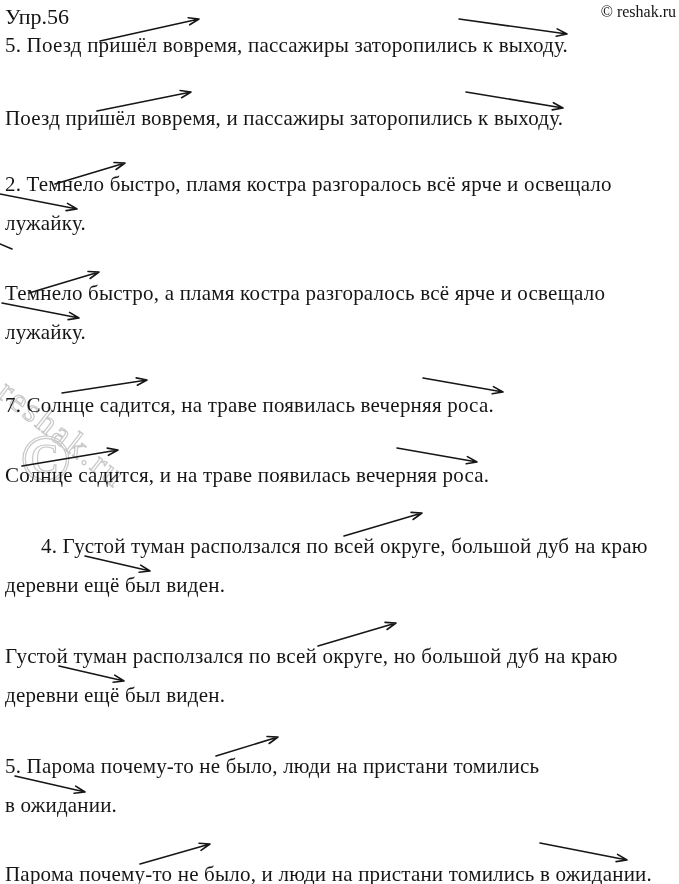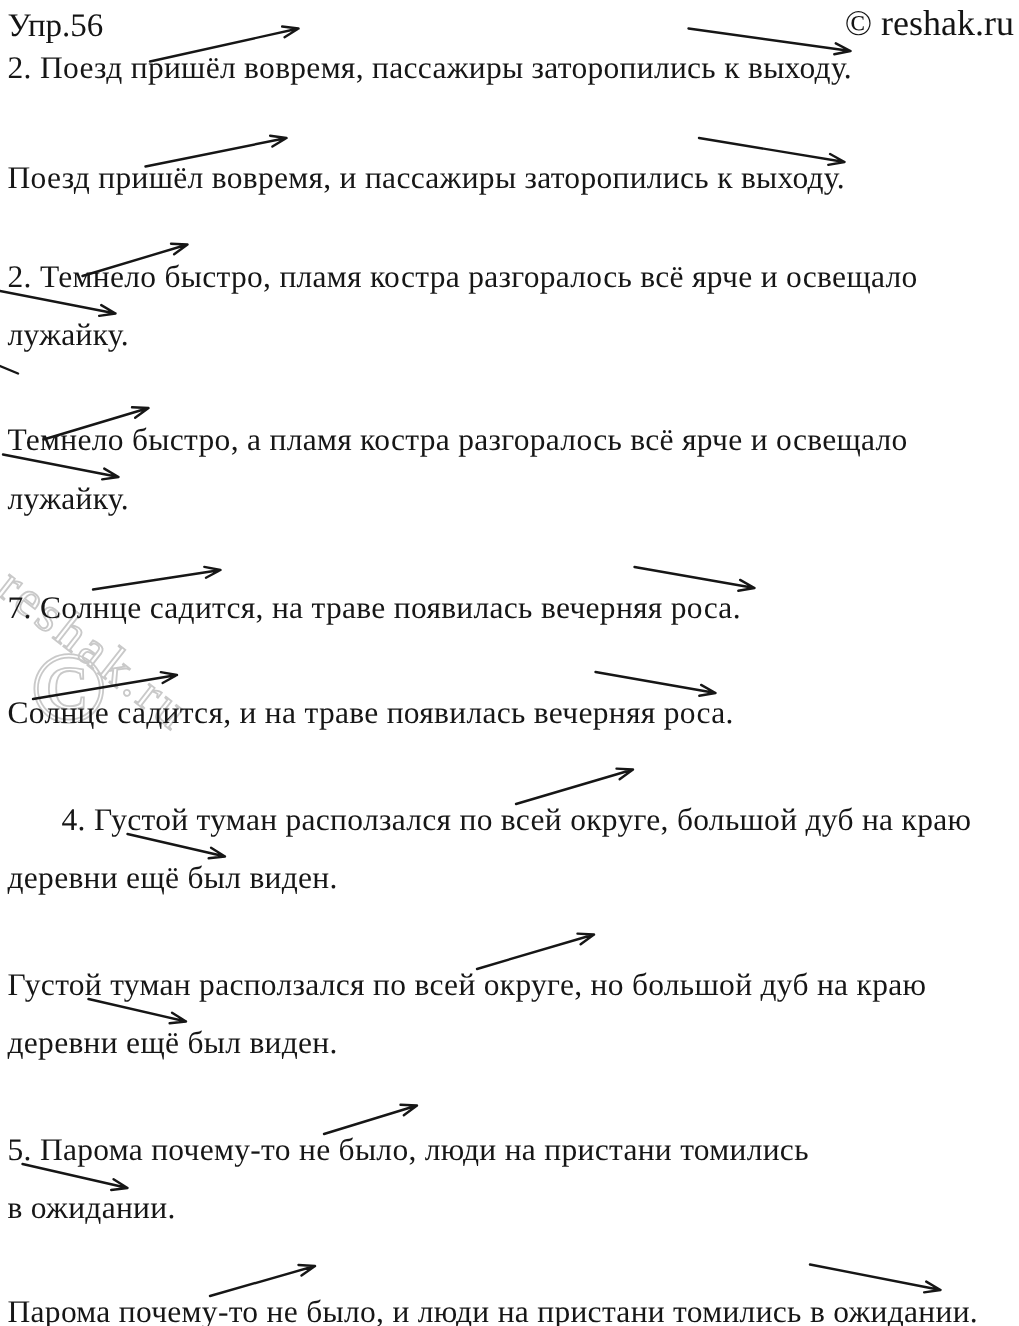--- a/index.html
+++ b/index.html
@@ -8,21 +8,21 @@
     background:#ffffff;
     font-family:"Liberation Serif","DejaVu Serif",serif;
   }
   #page{position:absolute;inset:0;}
   .hdr-left{
     position:absolute;left:5px;top:4px;
     font-size:22px;font-weight:normal;color:#141414;white-space:nowrap;
   }
   .hdr-right{
     position:absolute;right:3px;top:3px;
-    font-size:24px;color:#141414;white-space:nowrap;
+    font-size:16px;color:#141414;white-space:nowrap;
   }
   .line{
     position:absolute;white-space:nowrap;
     font-size:21px;line-height:26px;color:#161616;
     letter-spacing:0.2px;
   }
   #arrows{position:absolute;left:0;top:0;pointer-events:none;}
   #watermark{position:absolute;left:0;top:0;width:0;height:0;pointer-events:none;}
   .wm-text{
     position:absolute;left:14px;top:372px;
@@ -44,21 +44,21 @@
 
   <div id="watermark">
     <span class="wm-c">©</span>
     <span class="wm-text">reshak.ru</span>
   </div>
 
   <div class="hdr-left">Упр.56</div>
   <div class="hdr-right">© reshak.ru</div>
 
   <div id="text-layer">
-      <div class="line" style="left: 5px; top: 32px;">2. Поезд пришёл вовремя, пассажиры заторопились к выходу.</div>
+      <div class="line" style="left: 5px; top: 32px;">5. Поезд пришёл вовремя, пассажиры заторопились к выходу.</div>
       <div class="line" style="left: 5px; top: 105px;">Поезд пришёл вовремя, и пассажиры заторопились к выходу.</div>
       <div class="line" style="left: 5px; top: 171px;">2. Темнело быстро, пламя костра разгоралось всё ярче и освещало</div>
       <div class="line" style="left: 5px; top: 210px;">лужайку.</div>
       <div class="line" style="left: 5px; top: 280px;">Темнело быстро, а пламя костра разгоралось всё ярче и освещало</div>
       <div class="line" style="left: 5px; top: 319px;">лужайку.</div>
       <div class="line" style="left: 5px; top: 392px;">7. Солнце садится, на траве появилась вечерняя роса.</div>
       <div class="line" style="left: 5px; top: 462px;">Солнце садится, и на траве появилась вечерняя роса.</div>
       <div class="line" style="left: 5px; top: 533px; margin-left: 36px;">4. Густой туман расползался по всей округе, большой дуб на краю</div>
       <div class="line" style="left: 5px; top: 572px;">деревни ещё был виден.</div>
       <div class="line" style="left: 5px; top: 643px;">Густой туман расползался по всей округе, но большой дуб на краю</div>

